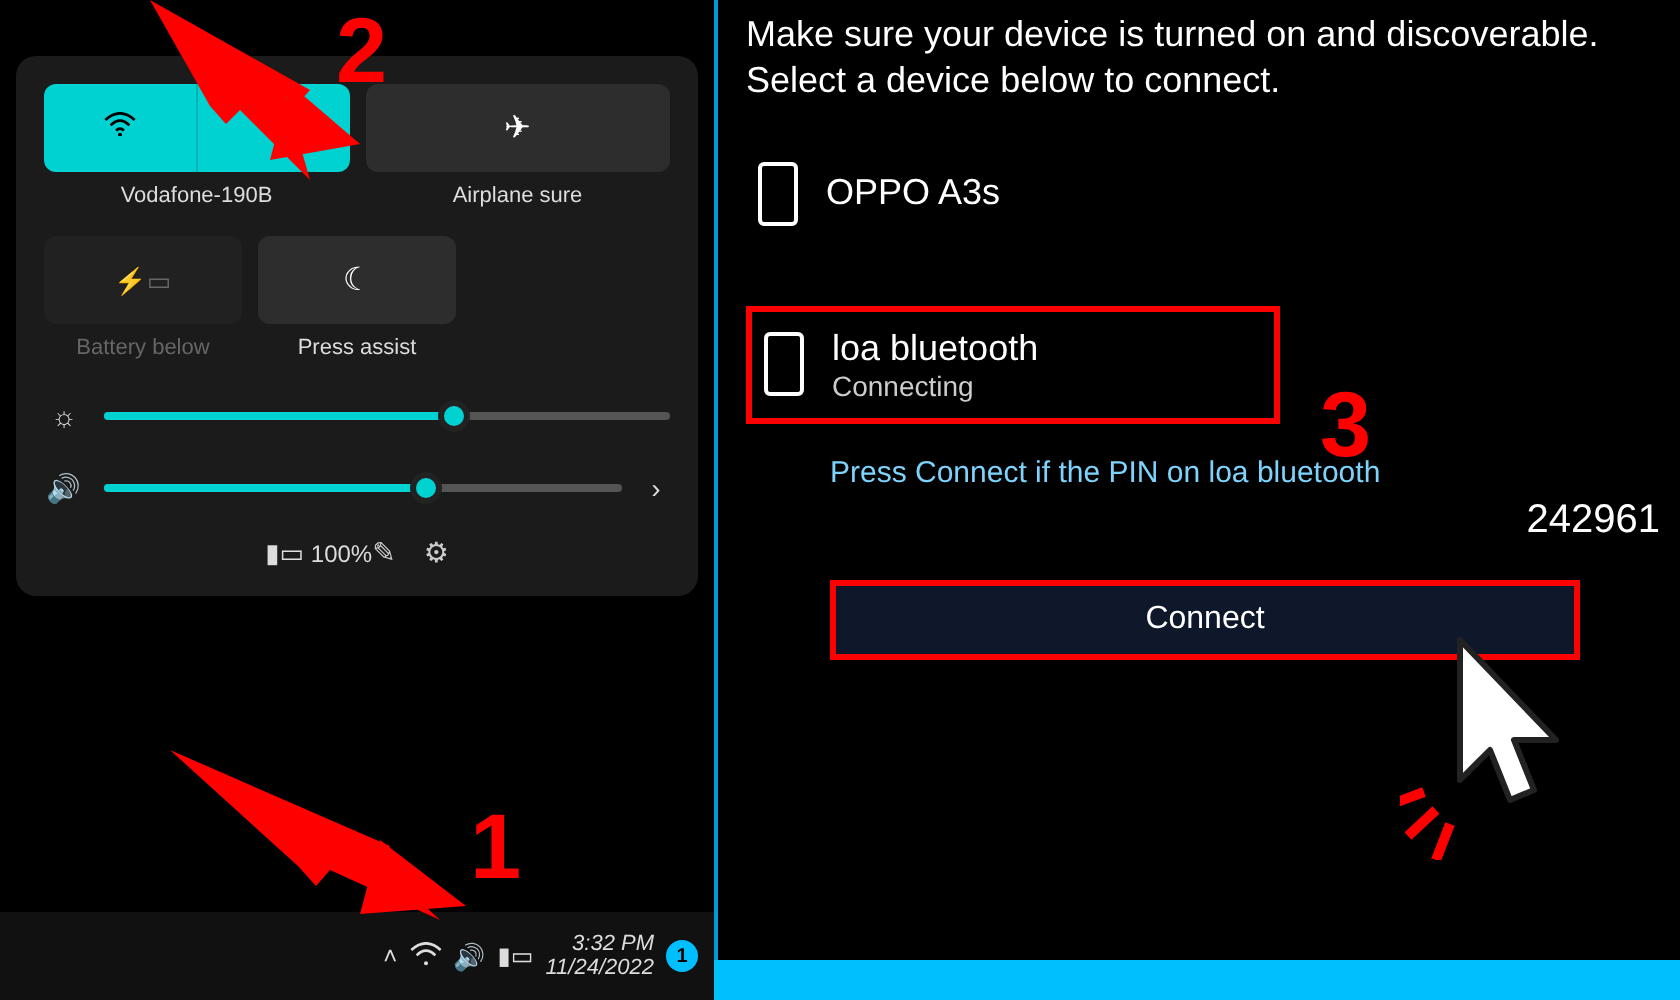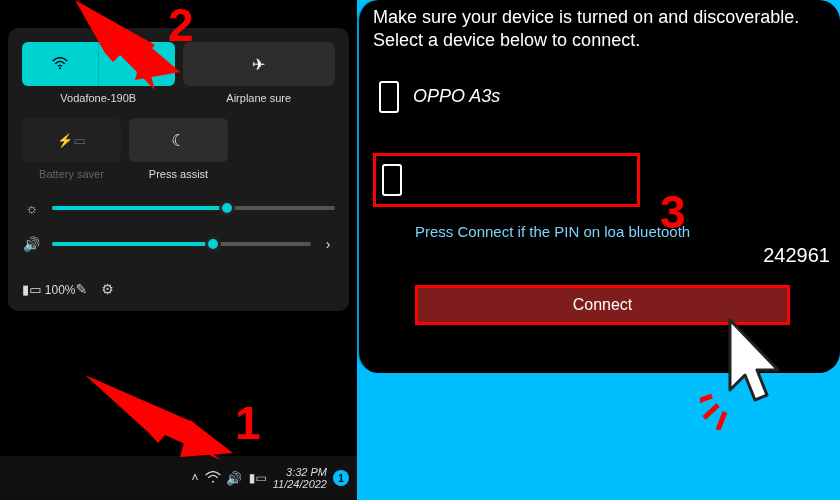--- a/index.html
+++ b/index.html
@@ -1,51 +1,51 @@
 <!DOCTYPE html>
 <html><head>
 <meta charset="utf-8">
 <style>
   * { box-sizing: border-box; margin: 0; padding: 0; font-family: "Segoe UI", sans-serif; }
   body { width: 840px; height: 500px; background: #00BFFF; display: flex; position: relative; overflow: hidden; }
   .left-panel { width: 357px; height: 500px; background: #000; position: relative; }
-  .right-panel { flex: 1; height: 373px; background: #000; padding: 6px 10px 10px 14px; color: #fff; position: relative; border-left: 2px solid #0099dd; border-radius: 21px; }
+  .right-panel { flex: 1; height: 480px; background: #000; padding: 6px 10px 10px 14px; color: #fff; position: relative; border-left: 2px solid #0099dd; }
 
   .quick-settings { background: #1b1b1b; margin: 28px 8px 0 8px; border-radius: 10px; padding: 14px; position: relative; }
   .qs-row { display: flex; gap: 8px; margin-bottom: 6px; }
   .qs-tile { text-align: center; flex: 1; }
   .tile-btn { height: 44px; border-radius: 6px; display: flex; align-items: center; justify-content: center; gap: 6px; background: #2d2d2d; color: #fff; }
   .tile-btn.on { background: #00D2D2; color: #000; }
   .tile-btn.dis { background: #212121; color: #666; }
   .tile-label { font-size: 11px; color: #ddd; margin-top: 6px; }
   .tile-label.dis { color: #666; }
 
   .slider-row { display: flex; align-items: center; gap: 10px; margin-top: 20px; }
   .slider-icon { width: 20px; text-align: center; color: #ddd; font-size: 14px; }
   .track { flex: 1; height: 4px; background: #555; border-radius: 2px; position: relative; }
   .fill { position: absolute; left: 0; top: 0; height: 100%; background: #00D2D2; border-radius: 2px; }
   .thumb { position: absolute; top: 50%; width: 16px; height: 16px; background: #00D2D2; border: 3px solid #222; border-radius: 50%; transform: translate(-50%, -50%); }
   .chev { width: 14px; text-align: center; color: #ddd; font-size: 14px; }
 
-  .qs-footer { display: flex; justify-content: flex-start; align-items: center; margin-top: 29px; color: #ddd; font-size: 12px; }
+  .qs-footer { display: flex; justify-content: center; align-items: center; margin-top: 16px; color: #ddd; font-size: 12px; }
   .ficons { display: flex; gap: 14px; font-size: 14px; color: #ccc; }
 
   .taskbar { position: absolute; bottom: 0; left: 0; right: 0; height: 44px; background: #111; display: flex; align-items: center; justify-content: flex-end; padding-right: 8px; gap: 6px; color: #ddd; font-size: 11px; }
   .taskbar .time { text-align: right; line-height: 1.1; font-style: italic; }
   .badge { width: 16px; height: 16px; border-radius: 50%; background: #00BFFF; color: #000; display: flex; align-items: center; justify-content: center; font-size: 10px; font-weight: bold; }
 
   .instruct { font-size: 18px; line-height: 1.3; margin-bottom: 20px; }
-  .device { display: flex; align-items: center; gap: 14px; padding: 8px 6px; font-style: italic; }
+  .device { display: flex; align-items: center; gap: 14px; padding: 8px 6px; }
   .dev-icon { width: 20px; height: 32px; border: 2px solid #fff; border-radius: 3px; }
   .dev-name { font-size: 18px; }
   .dev-status { font-size: 14px; color: #ccc; }
   .hl { border: 3px solid #ff0000; }
   .pin-text { font-size: 15px; color: #7dd3fc; margin: 16px 0 0 42px; }
   .pin { font-size: 20px; margin: 4px 0 18px 42px; text-align: right; }
-  .connect-btn { margin: 0 40px 0 42px; height: 40px; background: #7f1d1d; border: 3px solid #ff0000; display: flex; align-items: center; justify-content: center; font-size: 16px; }
+  .connect-btn { margin: 0 40px 0 42px; height: 40px; background: #0f172a; border: 3px solid #ff0000; display: flex; align-items: center; justify-content: center; font-size: 16px; }
 
   .annot { position: absolute; font-size: 46px; font-weight: 900; color: #ff0000; font-family: Arial, sans-serif; z-index: 50; }
   .arrow { position: absolute; z-index: 40; }
   .cursor { position: absolute; z-index: 55; }
   .wifi-split { display:flex; align-items:center; justify-content:center; gap:0; }
   .wifi-split .half { flex:1; display:flex; align-items:center; justify-content:center; height:100%; }
   .wifi-split .divider { width:1px; height:44px; background: rgba(0,0,0,0.15); }
 </style>
 </head>
 <body>
@@ -79,21 +79,21 @@
         </div>
         <div class="tile-label">Airplane sure</div>
       </div>
     </div>
 
     <div class="qs-row" style="margin-top:14px;">
       <div class="qs-tile">
         <div class="tile-btn dis">
           <span style="font-size:13px;">⚡▭</span>
         </div>
-        <div class="tile-label dis">Battery saver</div>
+        <div class="tile-label dis">Battery below</div>
       </div>
       <div class="qs-tile">
         <div class="tile-btn">
           <span>☾</span>
         </div>
         <div class="tile-label">Press assist</div>
       </div>
       <div class="qs-tile"></div>
     </div>
 
@@ -152,20 +152,24 @@
     <div class="dev-icon"></div>
     <div>
       <div class="dev-name">OPPO A3s</div>
     </div>
   </div>
 
   <div style="height:32px;"></div>
 
   <div class="device hl" style="margin-right:190px;">
     <div class="dev-icon"></div>
+    <div>
+      <div class="dev-name">loa bluetooth</div>
+      <div class="dev-status">Connecting</div>
+    </div>
   </div>
 
   <div class="pin-text">Press Connect if the PIN on loa bluetooth</div>
   <div class="pin">242961</div>
 
   <div class="connect-btn">
     <span>Connect</span>
   </div>
 </div>
 

